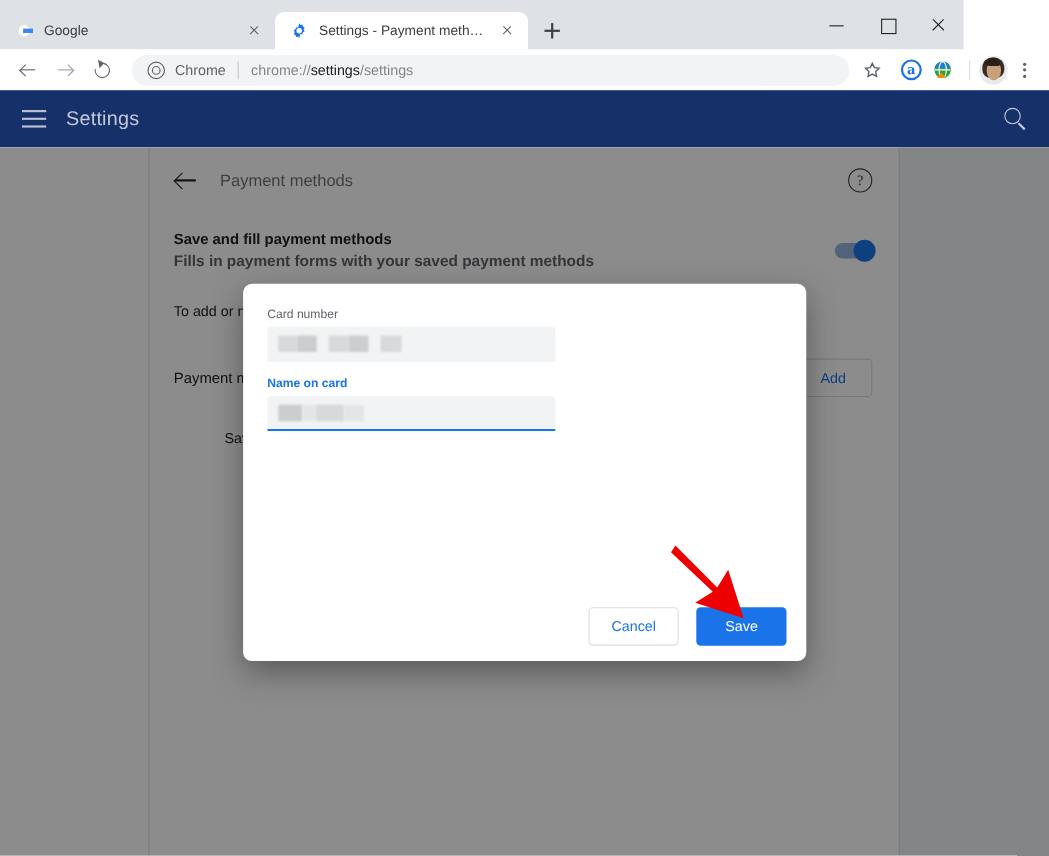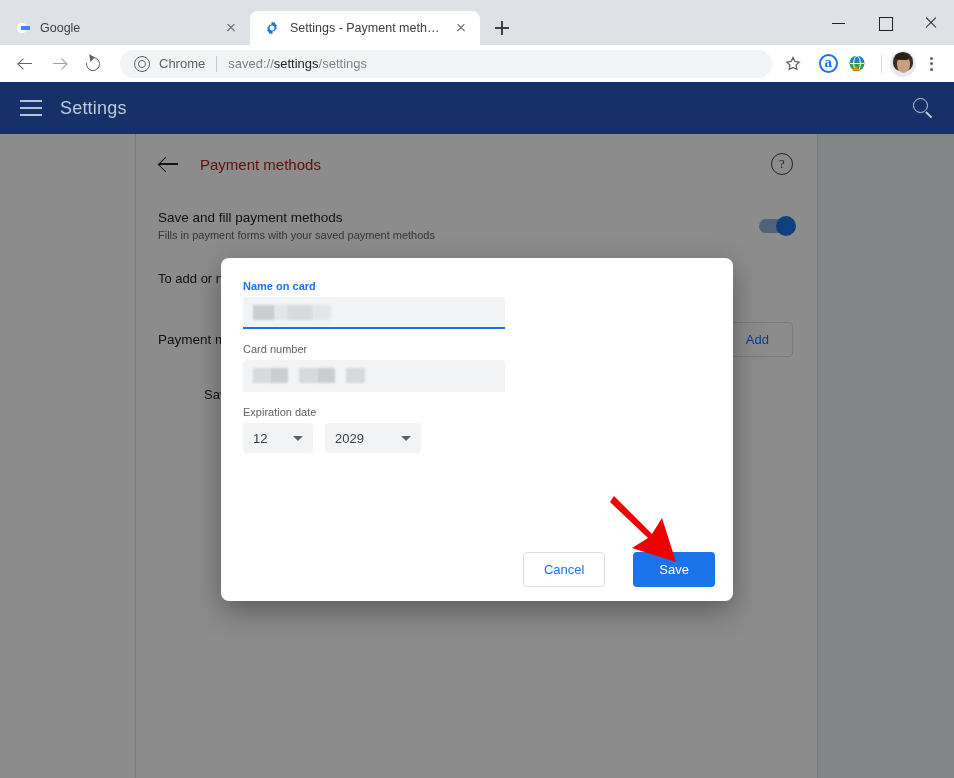--- a/index.html
+++ b/index.html
@@ -16,21 +16,21 @@
     position: relative;
     width: 954px;
     height: 778px;
     background: #ffffff;
   }
 
   
   .tabstrip {
     position: absolute;
     left: 0; top: 0;
-    width: 954px; height: 45px;
+    width: 876px; height: 45px;
     background: #dee1e6;
     display: flex;
     align-items: flex-end;
   }
 
   .tab {
     position: relative;
     height: 34px;
     display: flex;
     align-items: center;
@@ -433,47 +433,47 @@
     left: 1px; top: 10.2px; width: 19px; height: 1.7px; background: #202124;
   }
   .back-arrow::after {
     content: ""; position: absolute;
     left: 1.5px; top: 5.6px; width: 10px; height: 10px;
     border-left: 1.7px solid #202124; border-bottom: 1.7px solid #202124;
     transform: rotate(45deg);
   }
   .card-head-title {
     font-size: 15px;
-    color: #b91c1c;
+    color: #737373;
   }
   .help-icon {
     margin-left: auto;
     width: 22px; height: 22px;
     border: 1.6px solid #3c4043;
     border-radius: 50%;
     color: #3c4043;
     font-size: 13px;
     line-height: 19px;
     text-align: center;
     font-family: "Liberation Serif", serif;
   }
 
   .row-setting {
     display: flex;
     align-items: center;
     padding: 16px 24px 14px 22px;
   }
-  .row-setting .texts { flex: 1 1 auto; }
+  .row-setting .texts { flex: 1 1 auto; font-weight: bold; }
   .row-title {
     font-size: 13.5px;
     color: #202124;
     margin-bottom: 4px;
   }
   .row-sub {
-    font-size: 11px;
+    font-size: 14px;
     color: #5f6368;
   }
 
   .toggle {
     width: 34px; height: 14px;
     border-radius: 7px;
     background: #93b4df;
     position: relative;
     flex: 0 0 34px;
   }
@@ -609,21 +609,21 @@
     font-size: 12.5px;
     color: #5f6368;
   }
 
   .dialog-actions {
     position: absolute;
     right: 18px;
     bottom: 14px;
     display: flex;
     align-items: flex-start;
-    gap: 28px;
+    gap: 16px;
   }
   .btn-cancel {
     border: 1px solid #dadce0;
     border-radius: 4px;
     background: #ffffff;
     color: #1a73e8;
     font-size: 13px;
     padding: 9px 20px;
     font-family: "Liberation Sans", sans-serif;
   }
@@ -688,21 +688,21 @@
         <span class="arrow-right"></span>
       </div>
     <div class="navbtn">
         <span class="reload"></span>
       </div>
 
     <div class="omnibox">
       <span class="chrome-badge"></span>
       <span class="omni-label">Chrome</span>
       <span class="omni-sep"></span>
-      <span class="omni-url"><span>saved://</span><span class="strong">settings</span><span>/settings</span></span>
+      <span class="omni-url"><span>chrome://</span><span class="strong">settings</span><span>/settings</span></span>
     </div>
 
     <div class="star">
       <svg width="16" height="16" viewBox="0 0 16 16">
         <path d="M8 1.6l1.9 3.9 4.3.6-3.1 3 .7 4.3L8 11.4l-3.8 2 .7-4.3-3.1-3 4.3-.6z" fill="none" stroke="#5f6368" stroke-width="1.3"></path>
       </svg>
     </div>
 
     <div class="ext-a">a</div>
 
@@ -767,63 +767,50 @@
         <button class="btn-add">Add</button>
       </div>
 
       <div class="row-sub2">Save</div>
     </div>
   </div>
 
   <div class="scrim"></div>
 
   <div class="dialog">
-
-    <div class="field">
-      <span class="field-label focused">Name on card</span>
-      <div class="field-input focused">
-        <span class="rgroup">
-          <span class="redact dark" style="width:22px"></span>
-          <span class="redact light" style="width:12px"></span>
-          <span class="redact" style="width:26px"></span>
-          <span class="redact light" style="width:18px"></span>
-        </span>
-      </div>
-    </div>
 
     <div class="field">
       <span class="field-label">Card number</span>
       <div class="field-input blurred">
         <span class="rgroup">
           <span class="redact" style="width:17px"></span>
           <span class="redact dark" style="width:18px"></span>
         </span>
         <span class="rgroup">
           <span class="redact" style="width:18px"></span>
           <span class="redact dark" style="width:18px"></span>
         </span>
         <span class="rgroup">
           <span class="redact" style="width:19px"></span>
         </span>
       </div>
     </div>
 
     <div class="field">
-      <span class="field-label">Expiration date</span>
-      <div class="exp-row">
-        <div class="select month">
-          <span class="val">12</span>
-          <span class="caret"></span>
-        </div>
-        <div class="select year">
-          <span class="val">2029</span>
-          <span class="caret"></span>
-        </div>
+      <span class="field-label focused">Name on card</span>
+      <div class="field-input focused">
+        <span class="rgroup">
+          <span class="redact dark" style="width:22px"></span>
+          <span class="redact light" style="width:12px"></span>
+          <span class="redact" style="width:26px"></span>
+          <span class="redact light" style="width:18px"></span>
+        </span>
       </div>
     </div>
+
 
 
     <div class="dialog-actions">
       <button class="btn-cancel">Cancel</button>
       <button class="btn-save">Save</button>
     </div>
   </div>
 
   <svg class="red-arrow" viewBox="0 0 90 80">
     <path d="M10 4 L48 42 L58 26 L72 70 L28 56 L44 46 L6 10 Z" fill="#ee0000"></path>

